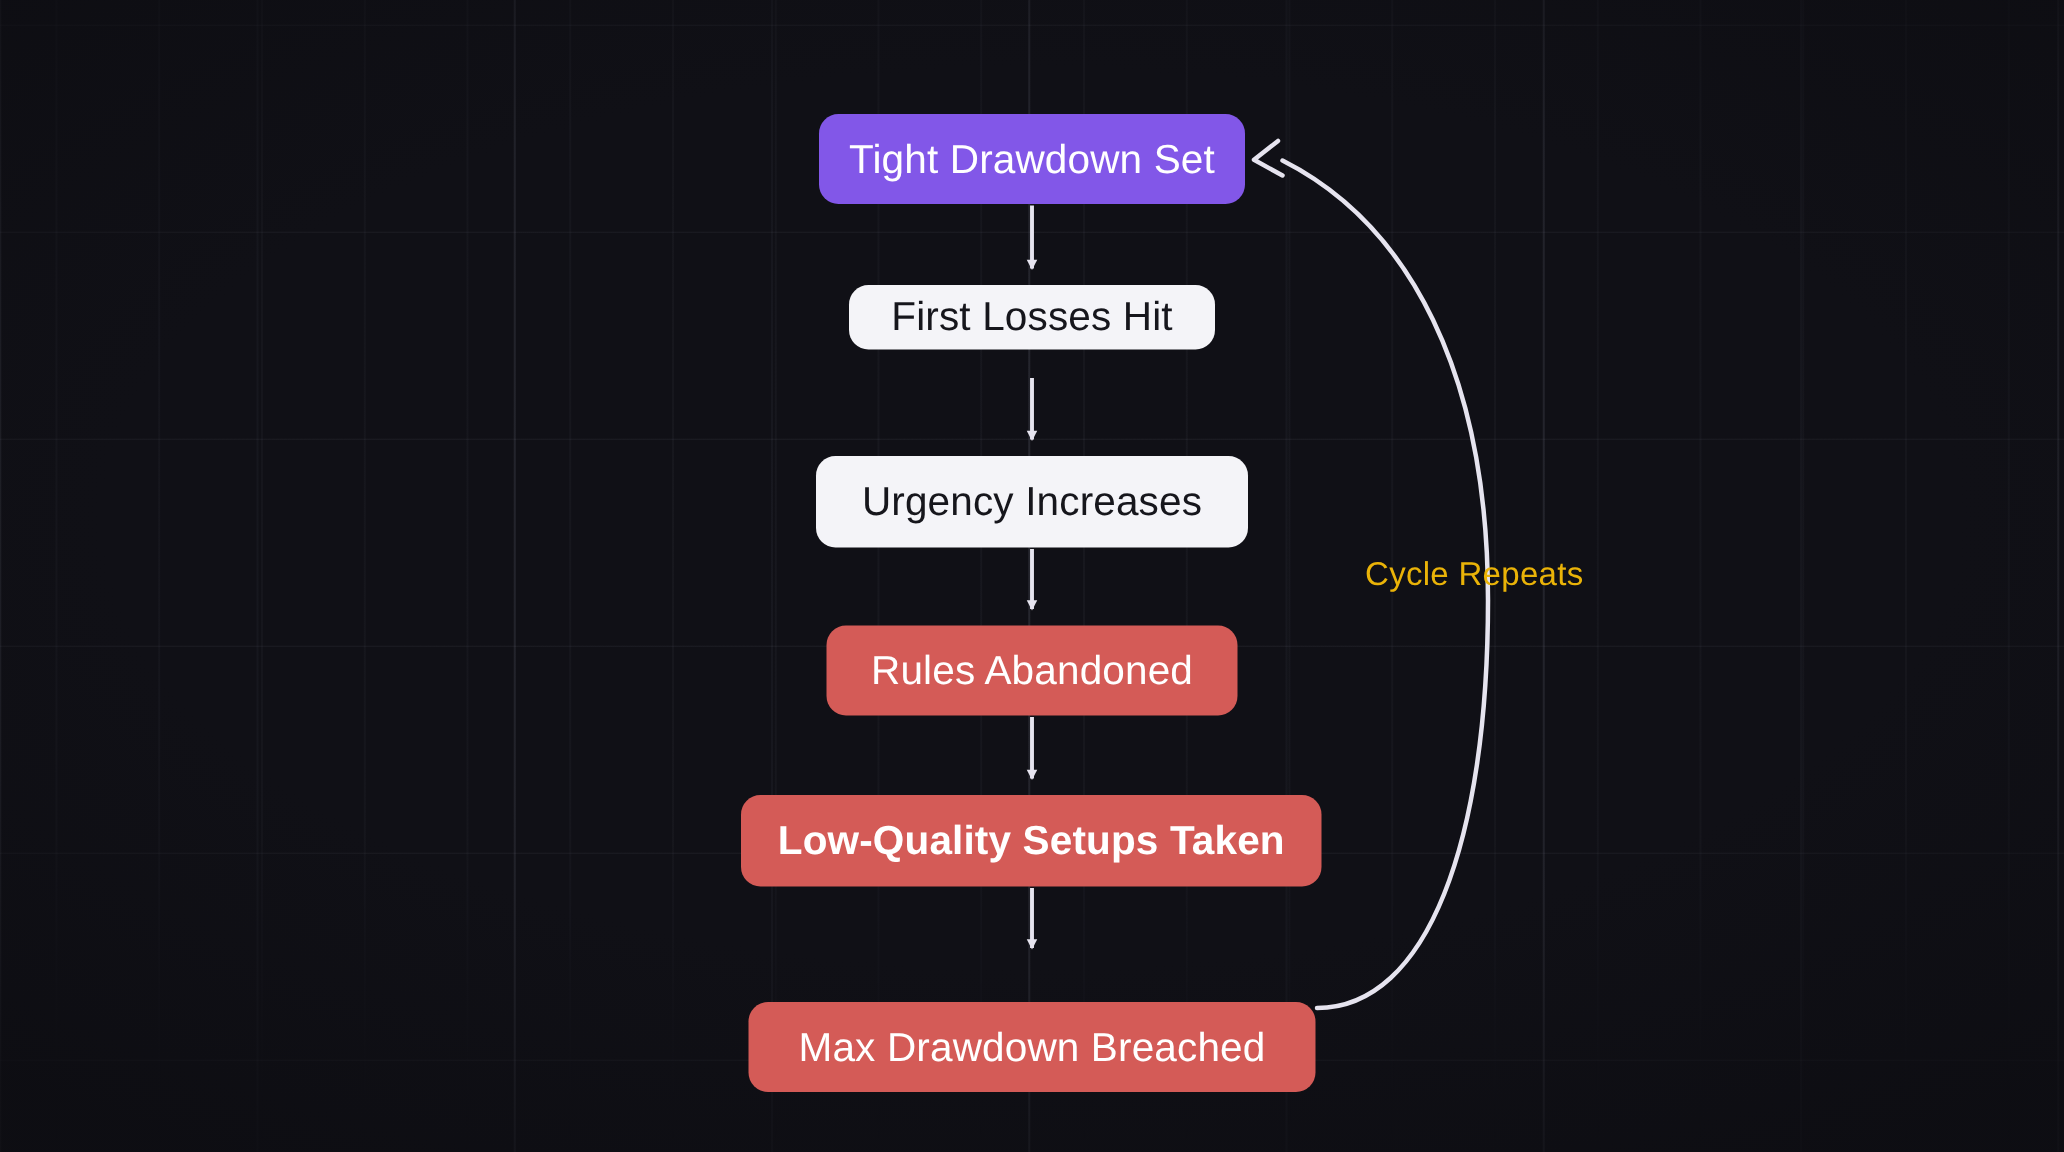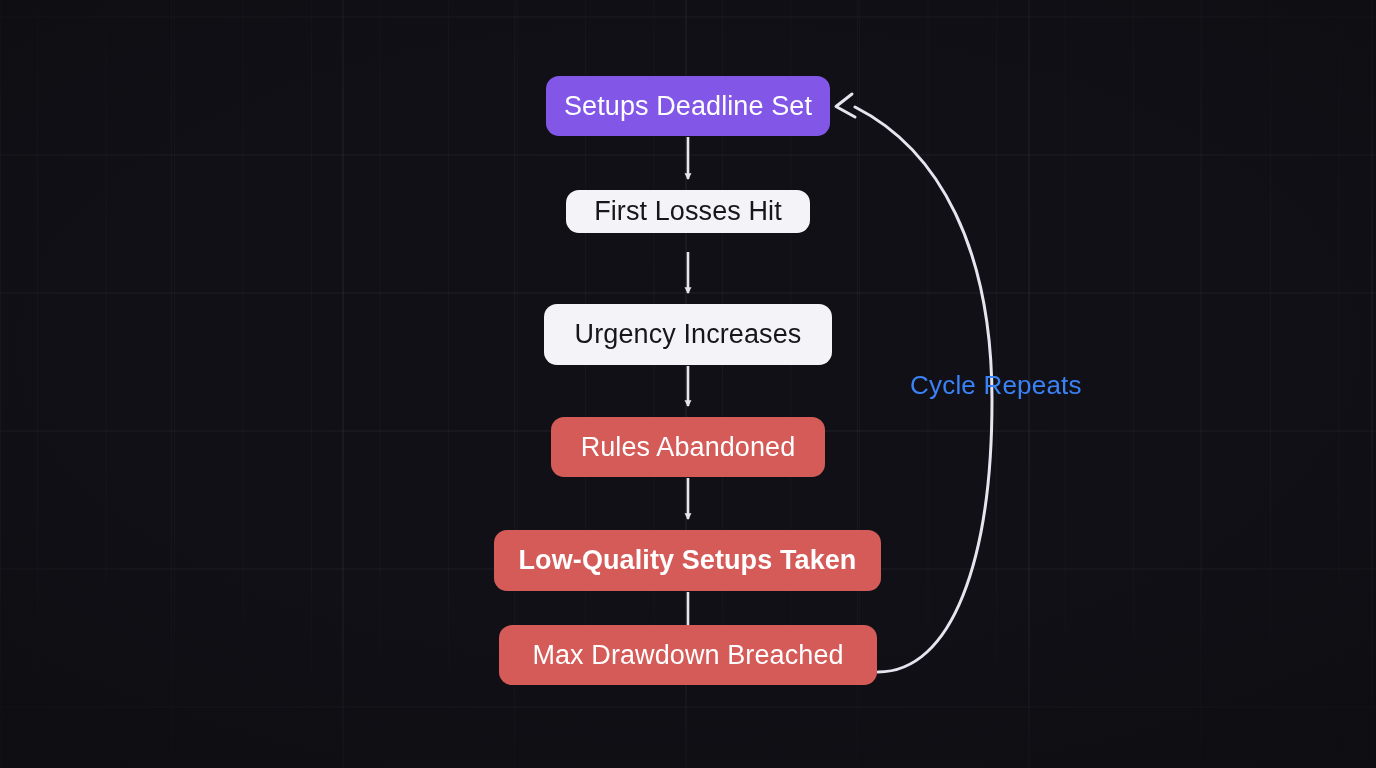--- a/index.html
+++ b/index.html
@@ -78,22 +78,22 @@
     background: #f4f4f8;
     color: #16161c;
   }
   .node-alert {
     background: #d45b57;
     color: #ffffff;
   }
 
   .edge-label {
     position: absolute;
-    color: #3b82f6;
-    font-size: 26px;
+    color: #eab308;
+    font-size: 22px;
     letter-spacing: 0.2px;
     white-space: nowrap;
     user-select: none;
   }
 </style>
 </head>
 <body>
 
 <div id="stage">
 
@@ -116,38 +116,38 @@
       <line x1="688" y1="478" x2="688" y2="519" marker-end="url(#arrowSolid)"></line>
       <line x1="688" y1="592" x2="688" y2="632" marker-end="url(#arrowSolid)"></line>
     </g>
 
     <path d="M 878,672 C 952,672 992,560 992,400 C 992,250 940,150 855,107" stroke="#e6e4ef" stroke-width="3" fill="none" stroke-linecap="round"></path>
 
     <path d="M 852,94 L 836,106.5 L 855,117" stroke="#e6e4ef" stroke-width="3" fill="none" stroke-linecap="round" stroke-linejoin="round"></path>
   </svg>
 
   <div class="node node-start" style="left:546px; top:76px; width:284px; height:60px;">
-    <span>Setups Deadline Set</span>
+    <span>Tight Drawdown Set</span>
   </div>
 
   <div class="node node-neutral" style="left:566px; top:190px; width:244px; height:43px;">
     <span>First Losses Hit</span>
   </div>
 
   <div class="node node-alert" style="left:551px; top:417px; width:274px; height:60px;">
     <span>Rules Abandoned</span>
   </div>
 
   <div class="node node-neutral" style="left:544px; top:304px; width:288px; height:61px;">
     <span>Urgency Increases</span>
   </div>
 
   <div class="node node-alert" style="left:494px; top:530px; width:387px; height:61px;font-weight:bold;">
     <span>Low-Quality Setups Taken</span>
   </div>
 
-  <div class="node node-alert" style="left:499px; top:625px; width:378px; height:60px;">
+  <div class="node node-alert" style="left:499px; top:668px; width:378px; height:60px;">
     <span>Max Drawdown Breached</span>
   </div>
 
   <div class="edge-label" style="left:910px; top:370px;">Cycle Repeats</div>
 
 </div>
 
 </body></html>

